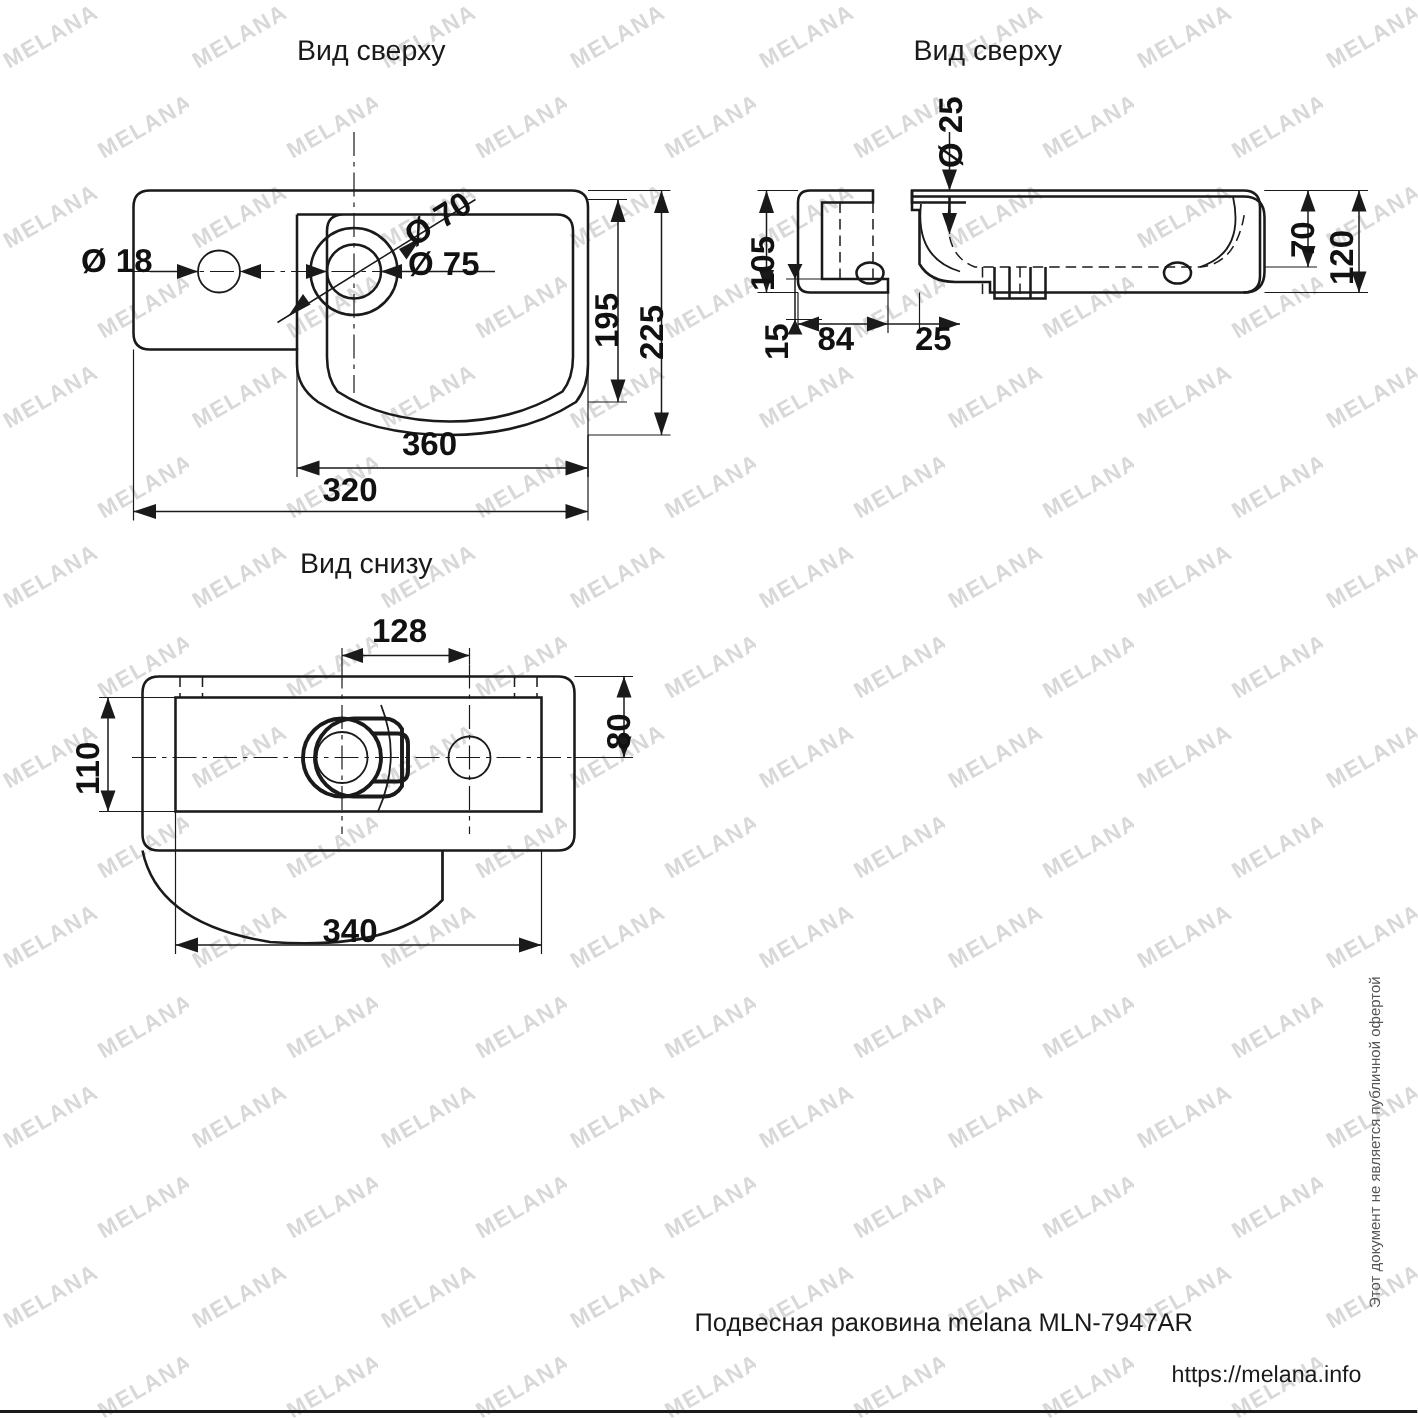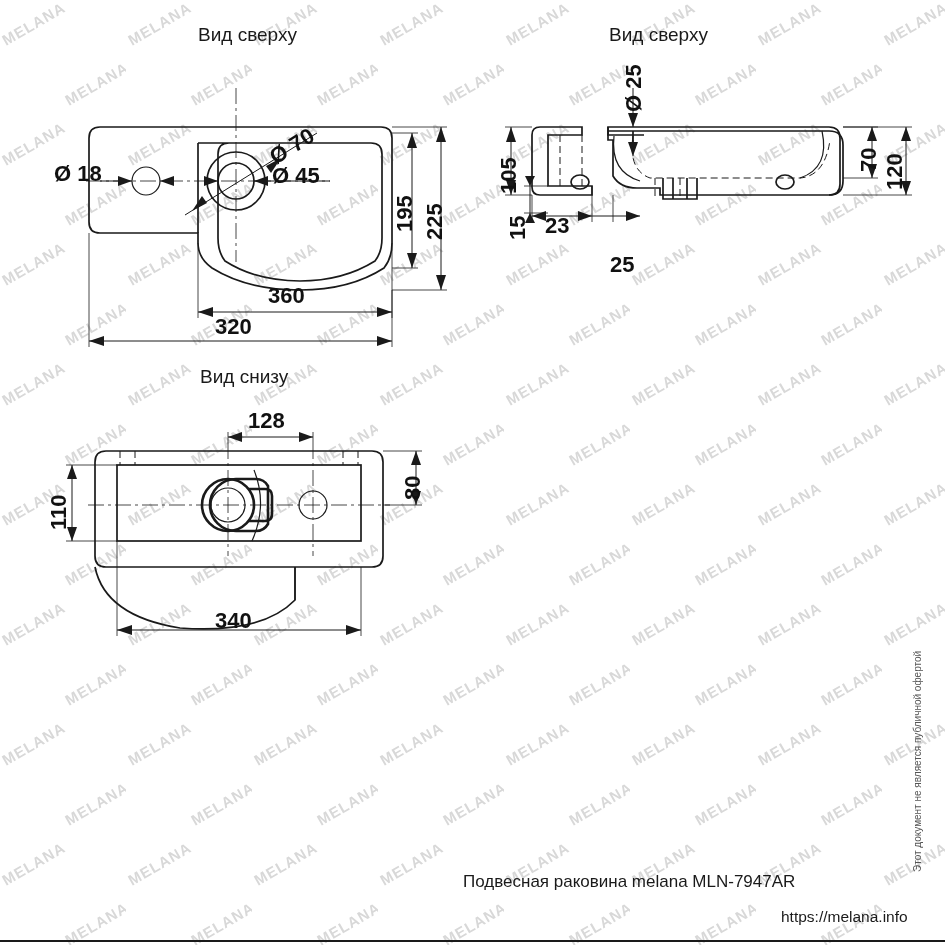--- a/index.html
+++ b/index.html
@@ -337,31 +337,31 @@
   </svg>
 
   <div id="labels">
 
     <div class="vtitle" style="left:198px;top:24px;">Вид сверху</div>
     <div class="vtitle" style="left:609px;top:24px;">Вид сверху</div>
     <div class="vtitle" style="left:200px;top:366px;">Вид снизу</div>
 
     <div class="dimtxt" style="left:54px;top:161px;">Ø 18</div>
     <div class="dimtxt diag" style="left:265px;top:148px;">Ø 70</div>
-    <div class="dimtxt" style="left:272px;top:163px;">Ø 45</div>
+    <div class="dimtxt" style="left:272px;top:163px;">Ø 75</div>
     <div class="dimtxt rot" style="left:392px;top:232px;">195</div>
     <div class="dimtxt rot" style="left:422px;top:240px;">225</div>
     <div class="dimtxt" style="left:268px;top:283px;">360</div>
     <div class="dimtxt" style="left:215px;top:314px;">320</div>
 
     <div class="dimtxt rot" style="left:621px;top:112px;">Ø 25</div>
     <div class="dimtxt rot" style="left:496px;top:194px;">105</div>
     <div class="dimtxt rot" style="left:505px;top:240px;">15</div>
-    <div class="dimtxt" style="left:545px;top:213px;">23</div>
-    <div class="dimtxt" style="left:610px;top:213px;margin-top:39px;">25</div>
+    <div class="dimtxt" style="left:545px;top:213px;">84</div>
+    <div class="dimtxt" style="left:610px;top:213px;">25</div>
     <div class="dimtxt rot" style="left:856px;top:172px;">70</div>
     <div class="dimtxt rot" style="left:882px;top:190px;">120</div>
 
     <div class="dimtxt" style="left:248px;top:408px;">128</div>
     <div class="dimtxt rot" style="left:46px;top:530px;">110</div>
     <div class="dimtxt rot" style="left:400px;top:500px;">80</div>
     <div class="dimtxt" style="left:215px;top:608px;">340</div>
 
     <div class="footer-title" style="left:463px;top:872px;">Подвесная раковина melana MLN-7947AR</div>
     <div class="footer-url" style="left:752px;top:908px;margin-left:29px;">https://melana.info</div>

